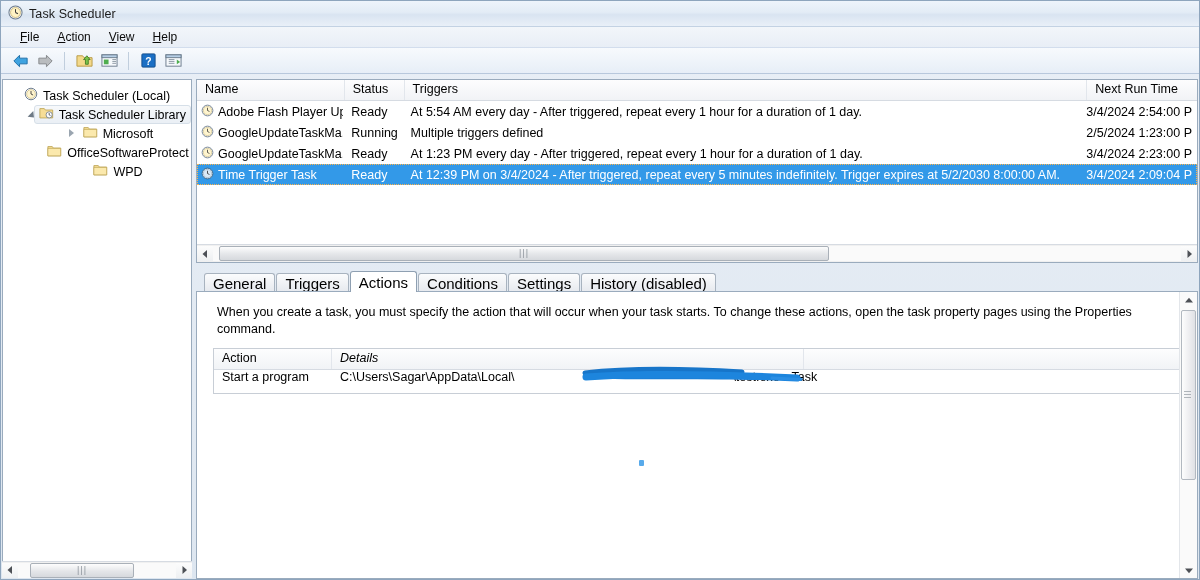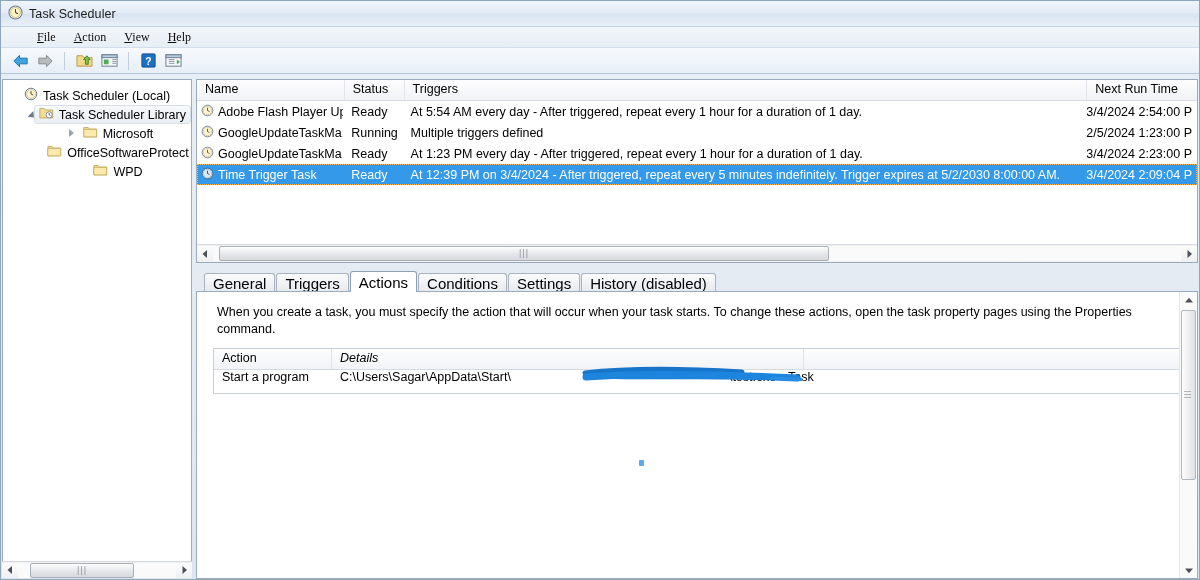--- a/index.html
+++ b/index.html
@@ -21,21 +21,21 @@
     border-bottom:1px solid #c3d2e3;
     display:flex;align-items:center;padding-left:7px;
     box-sizing:border-box;
   }
   .title-text{font-size:12.5px;color:#1b1b1b;margin-left:6px;letter-spacing:.1px;}
   
   .menubar{
     height:21px;display:flex;align-items:center;
     background:linear-gradient(to bottom,#f2f6fa,#e8eef6);
     border-bottom:1px solid #d2dded;
-    padding-left:27px;box-sizing:border-box;font-family:Liberation Serif, serif;
+    padding-left:10px;box-sizing:border-box;
   }
   .menu-item{font-size:12px;padding:1px 9px;color:#0a0a0a;cursor:default;}
   .menu-item u{text-decoration:underline;}
   
   .toolbar{
     height:26px;display:flex;align-items:center;
     background:linear-gradient(to bottom,#f7fafd,#e7eef7);
     border-bottom:1px solid #b8c8dc;
     padding-left:8px;box-sizing:border-box;gap:3px;
   }
@@ -438,21 +438,21 @@
 
         <div class="actiontable">
           <div class="athead">
             <div class="a-col1">Action</div>
             <div class="a-col2">Details</div>
             <div class="a-col3"></div>
           </div>
           <div class="atrow">
             <div class="c1">Start a program</div>
             <div class="c2">
-              <span>C:\Users\Sagar\AppData\Start\</span><span style="display:inline-block;width:218px;"></span><span>\test.exe --Task</span>
+              <span>C:\Users\Sagar\AppData\Local\</span><span style="display:inline-block;width:218px;"></span><span>\test.exe --Task</span>
               
               <span class="redaction" style="left:250px;top:-6px;">
                 <svg width="230" height="26" viewBox="0 0 230 26">
                   <path d="M2 14 C 40 6, 90 7, 140 9 C 175 10.5, 200 12, 222 14.5
                            C 200 16.5, 175 16, 140 15.5 C 90 15, 40 16, 2 14 Z" fill="#1c7fd6"></path>
                   <path d="M3 9 C 50 3.5, 110 5, 160 8" stroke="#1775c9" stroke-width="5" fill="none" stroke-linecap="round"></path>
                   <path d="M4 13 C 70 8, 150 11, 215 14" stroke="#1d85dd" stroke-width="7" fill="none" stroke-linecap="round"></path>
                   <path d="M190 14 C 200 14.5, 210 15, 219 15.5" stroke="#2a8ee4" stroke-width="3" fill="none" stroke-linecap="round"></path>
                 </svg>
               </span>

